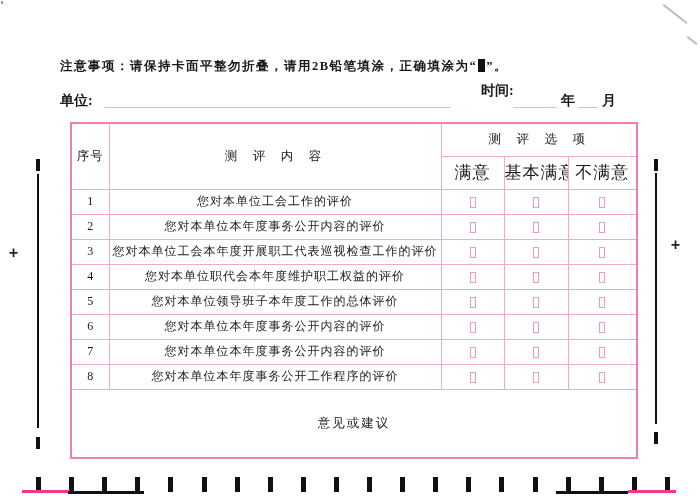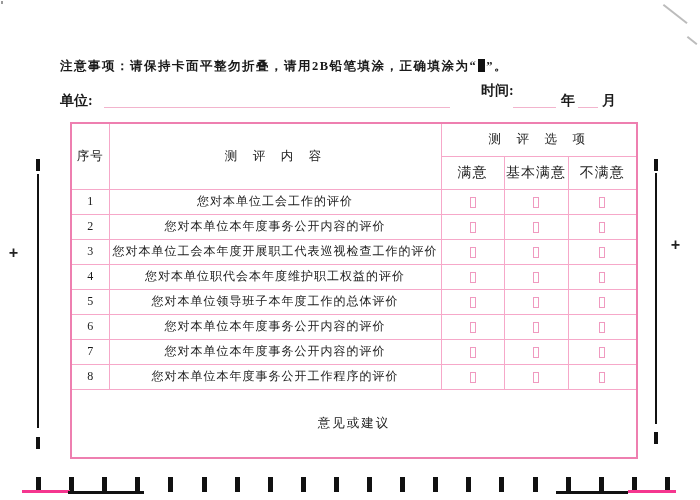--- a/index.html
+++ b/index.html
@@ -36,21 +36,21 @@
     border-collapse:collapse;table-layout:fixed;
     font-size:12px;
   }
   table.eval th,table.eval td{
     border:1px solid var(--pink-inner);
     text-align:center;vertical-align:middle;
     font-weight:normal;padding:0;overflow:hidden;white-space:nowrap;
   }
   table.eval{border:2px solid var(--pink-outer);}
   th.hdr{letter-spacing:4px;font-size:12.5px;font-family:Liberation Mono, monospace;}
-  th.sub{letter-spacing:1px;font-size:14px;}
+  th.sub{letter-spacing:1px;font-size:17px;}
   td.qno{font-size:12px;}
   td.qtext{letter-spacing:1px;}
   td.comments{
     text-align:left;vertical-align:top;letter-spacing:2px;
     padding:7px 0 0 10px;font-size:12.5px;
   }
   .bubble{
     display:inline-block;width:6px;height:11px;
     border:1px solid var(--pink-bubble);background:transparent;vertical-align:middle;
   }

